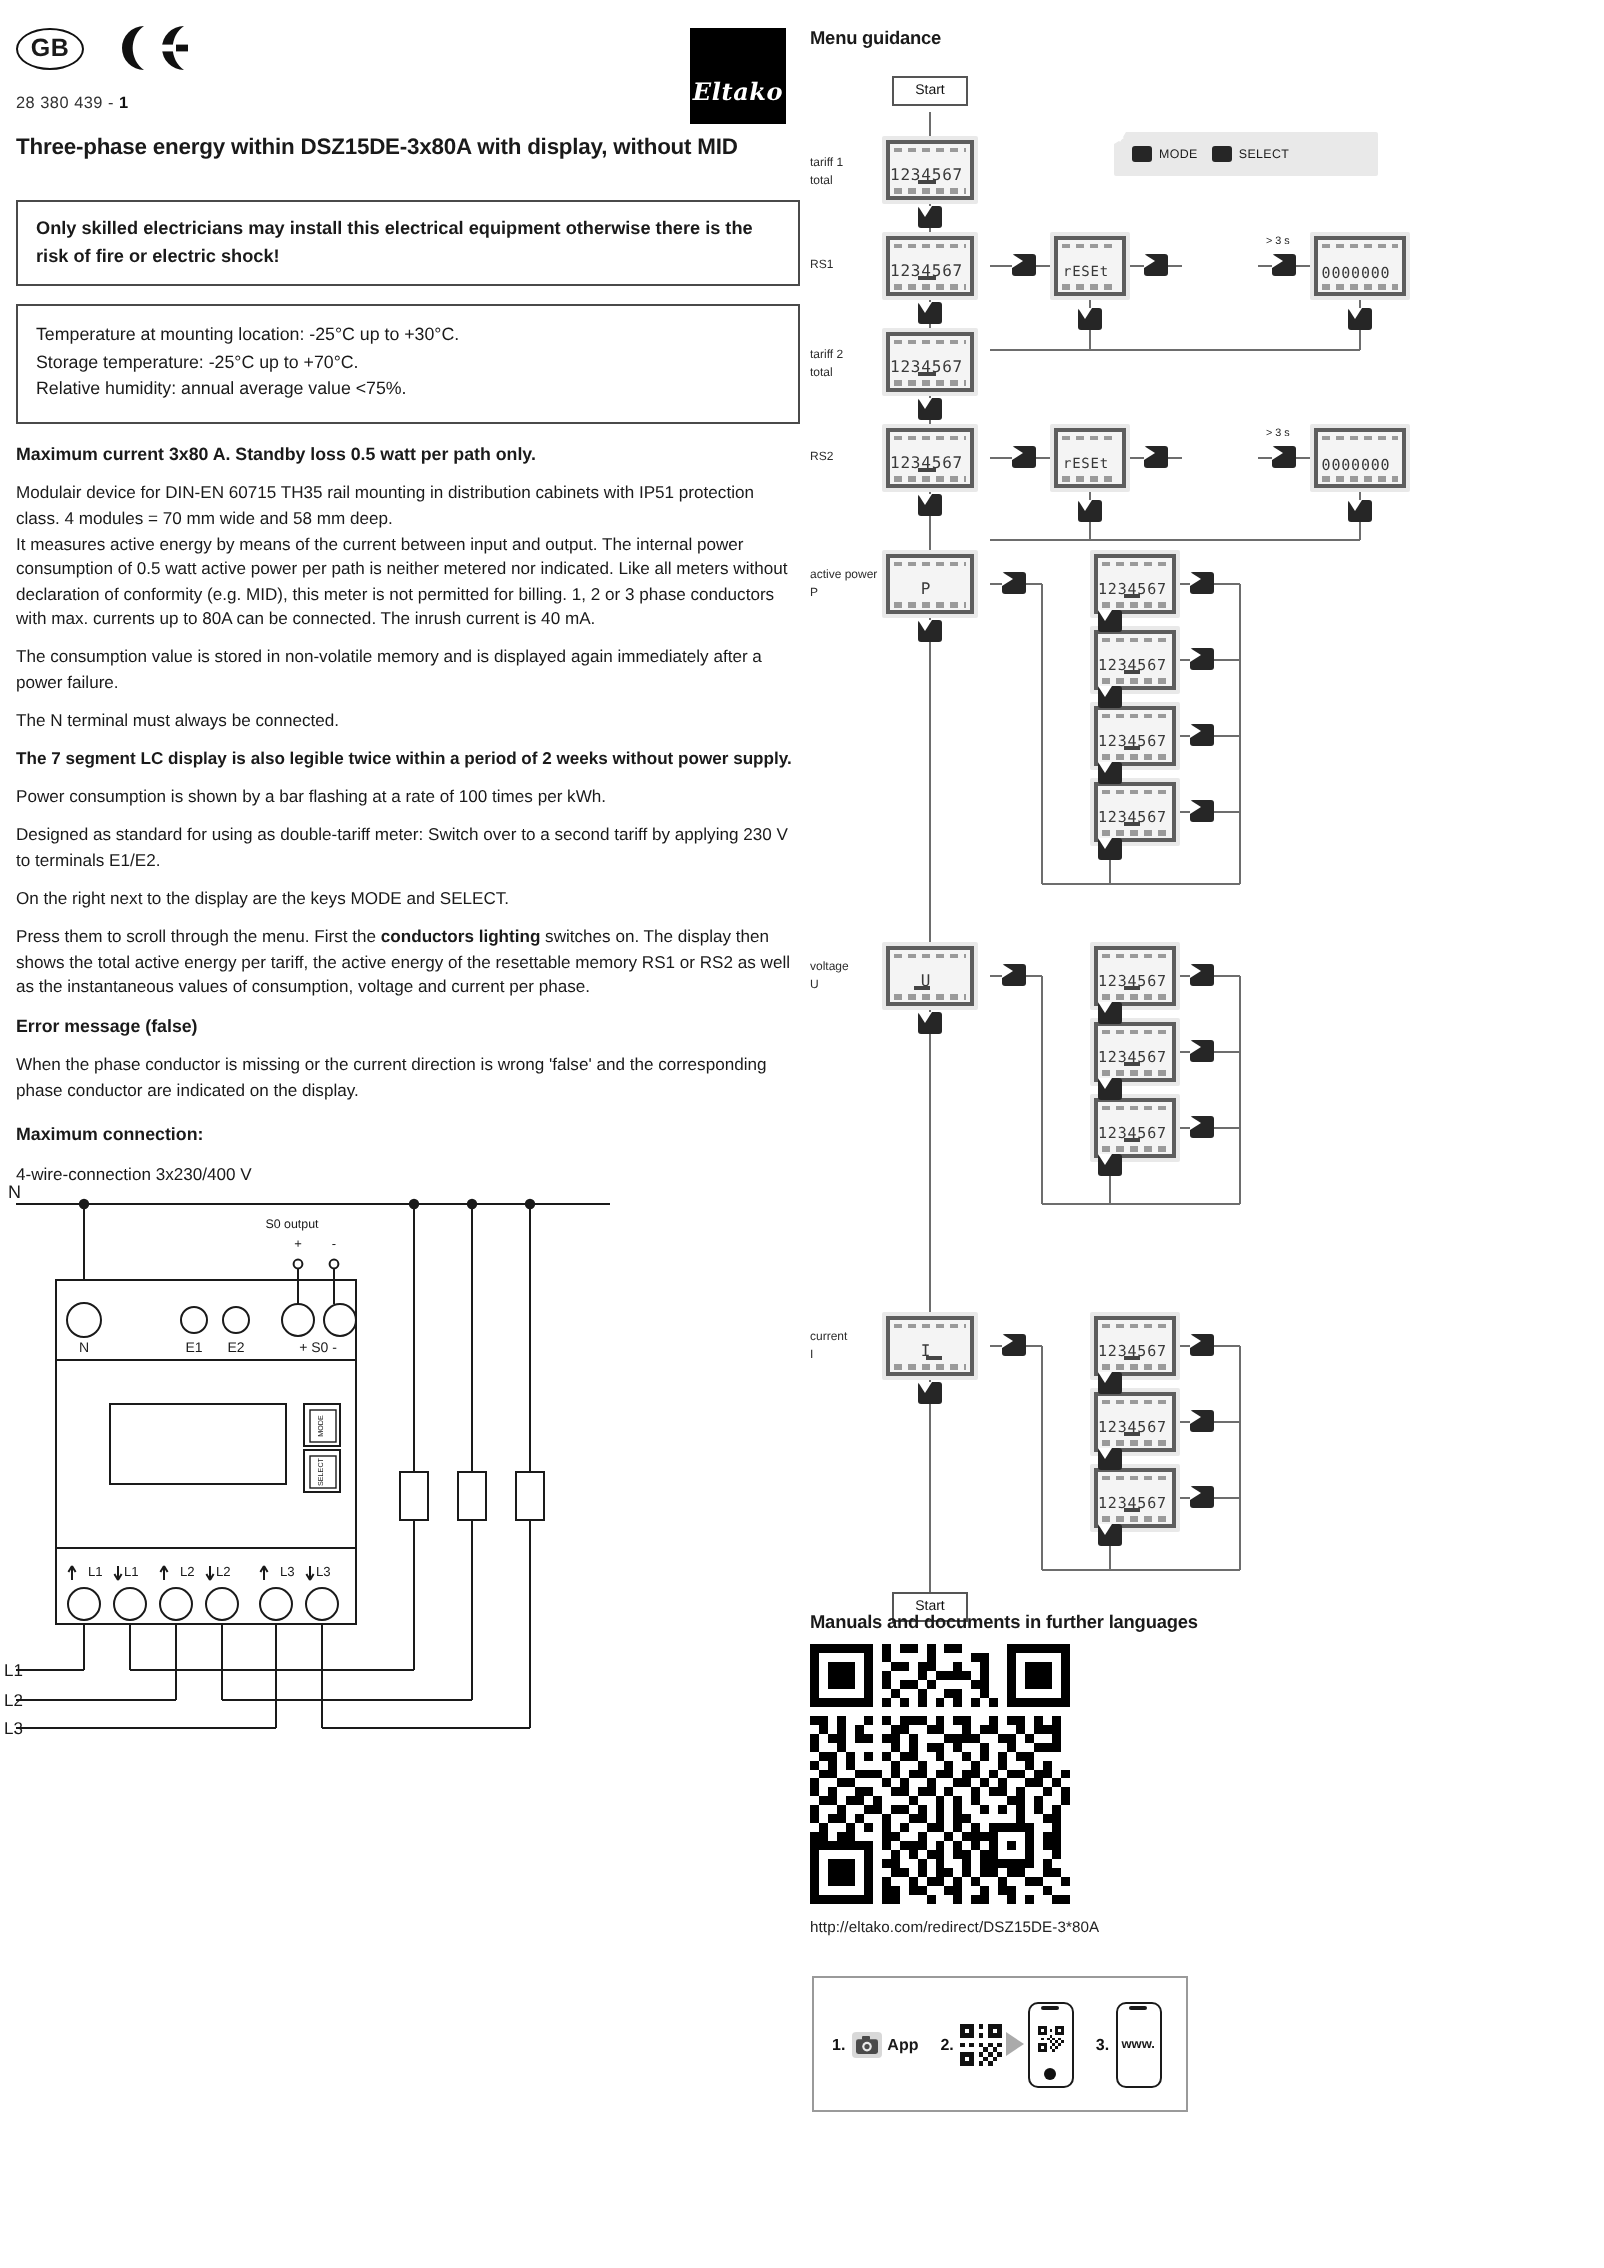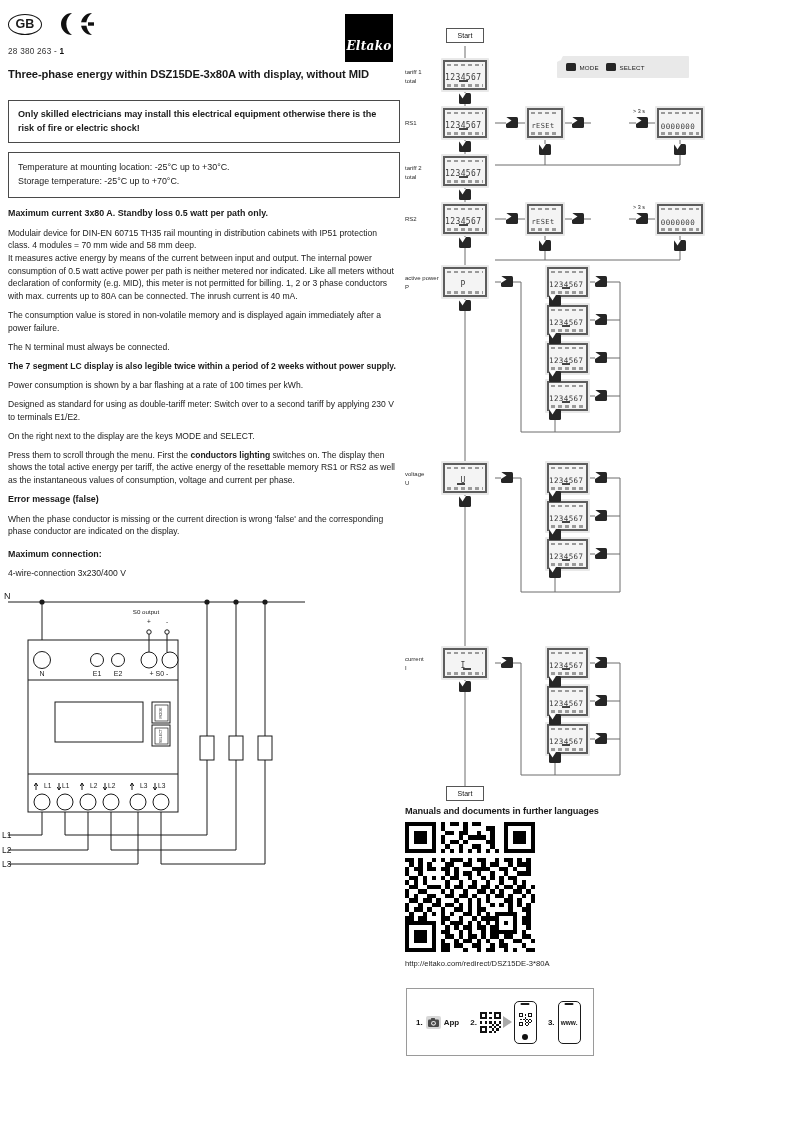--- a/index.html
+++ b/index.html
@@ -153,31 +153,32 @@
       <svg width="40" height="26" viewBox="0 0 40 26">
         <path d="M16 2 A11 11 0 1 0 16 24 A13.5 13.5 0 0 1 16 2 Z" fill="#111"></path>
         <path d="M36 2 A11 11 0 1 0 36 24 A13.5 13.5 0 0 1 36 2 Z" fill="#111"></path>
         <rect x="24.5" y="11.3" width="11" height="3.4" fill="#fff"></rect>
         <rect x="32" y="11.3" width="6" height="3.4" fill="#111"></rect>
       </svg>
     </div>
   </div>
 
   <div class="doc-code">
-    <span>28 380 263 -</span>
+    <span>28 380 439 -</span>
     <b>1</b>
   </div>
 
   <div class="main-title">Three-phase energy within DSZ15DE-3x80A with display, without MID</div>
 
   <div class="boxed warn">Only skilled electricians may install this electrical equipment otherwise there is the risk of fire or electric shock!</div>
 
   <div class="boxed specs">
     <div>Temperature at mounting location: -25°C up to +30°C.</div>
     <div>Storage temperature: -25°C up to +70°C.</div>
+    <div>Relative humidity: annual average value &lt;75%.</div>
   </div>
 
   <div class="body-txt">
     <p class="hd">Maximum current 3x80 A. Standby loss 0.5 watt per path only.</p>
     <p class="tight">Modulair device for DIN-EN 60715 TH35 rail mounting in distribution cabinets with IP51 protection class. 4 modules = 70 mm wide and 58 mm deep.</p>
     <p>It measures active energy by means of the current between input and output. The internal power consumption of 0.5 watt active power per path is neither metered nor indicated. Like all meters without declaration of conformity (e.g. MID), this meter is not permitted for billing. 1, 2 or 3 phase conductors with max. currents up to 80A can be connected. The inrush current is 40 mA.</p>
     <p>The consumption value is stored in non-volatile memory and is displayed again immediately after a power failure.</p>
     <p>The N terminal must always be connected.</p>
     <p><b>The 7 segment LC display is also legible twice within a period of 2 weeks without power supply.</b></p>
     <p>Power consumption is shown by a bar flashing at a rate of 100 times per kWh.</p>
@@ -292,20 +293,21 @@
       <text x="161.5" y="144" font-size="3.6" text-anchor="middle" transform="rotate(-90 161.5 144)">SELECT</text>
     </g>
   </svg>
 </div>
 
 <div style="position:absolute;left:345px;top:14px;width:48px;height:48px;background:#000;display:flex;align-items:flex-end;justify-content:center;padding-bottom:9px;">
   <span style="color:#fff;font-family:'DejaVu Serif',serif;font-style:italic;font-size:12px;font-weight:700;letter-spacing:.3px;">Eltako</span>
 </div>
 
 <div id="right-col">
+  <div class="sec-title">Menu guidance</div>
 
   <div id="flow">
 
     <svg width="390" height="780" viewBox="0 0 390 780">
       <g stroke="#6d6d6d" stroke-width="1" fill="none">
 
         <line x1="60" y1="26" x2="60" y2="38"></line>
 
         <line x1="60" y1="72" x2="60" y2="86"></line>
         <line x1="60" y1="120" x2="60" y2="134"></line>

